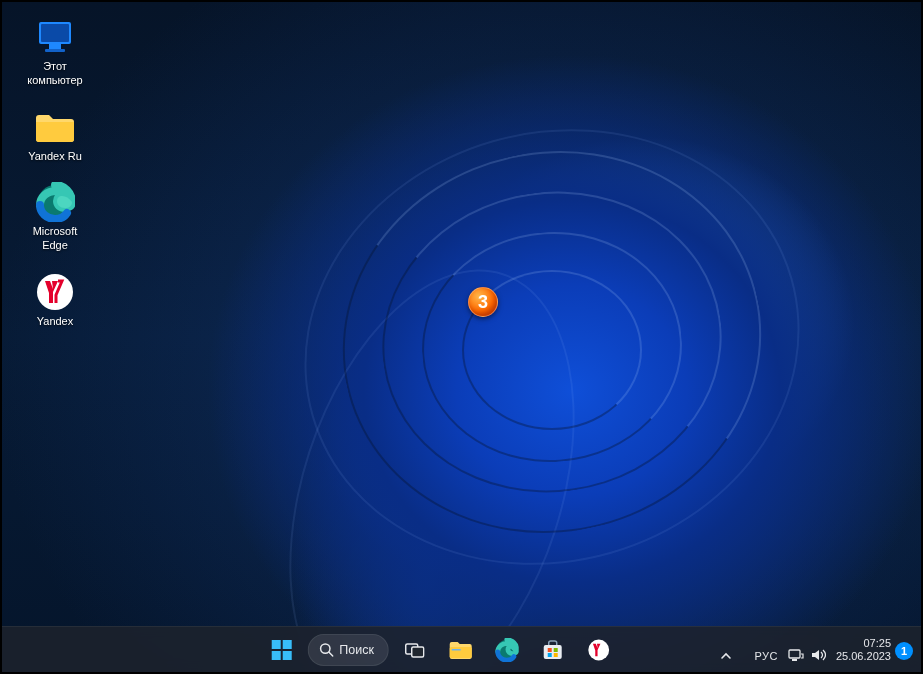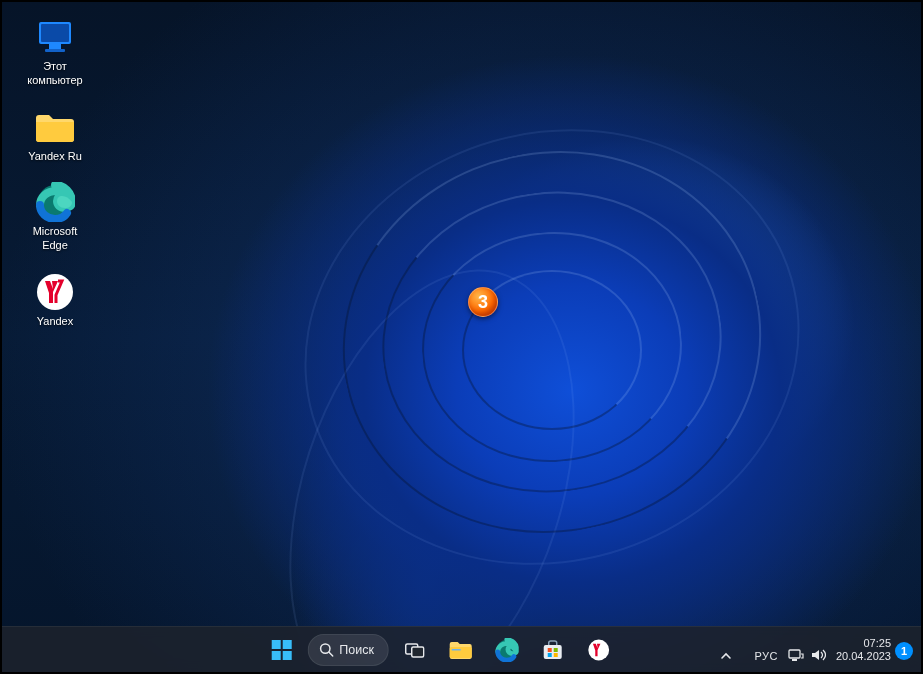--- a/index.html
+++ b/index.html
@@ -246,19 +246,19 @@
           <rect x="4" y="11" width="5" height="2" fill="#e6e8eb"></rect>
           <path d="M13 6h2v4h-2" fill="none" stroke="#e6e8eb" stroke-width="1.2"></path>
         </svg>
         <svg width="16" height="14" viewBox="0 0 16 14">
           <path d="M2 5h3l4-3v10l-4-3H2z" fill="#e6e8eb"></path>
           <path d="M11 4q3 3 0 6M13 2q5 5 0 10" fill="none" stroke="#e6e8eb" stroke-width="1.2"></path>
         </svg>
       </div>
       <div class="clock">
         <div>07:25</div>
-        <div>20.04.2023</div>
+        <div>25.06.2023</div>
       </div>
     </div>
   </div>
 
   <div class="note-badge">1</div>
 </div>
 
 </body></html>

